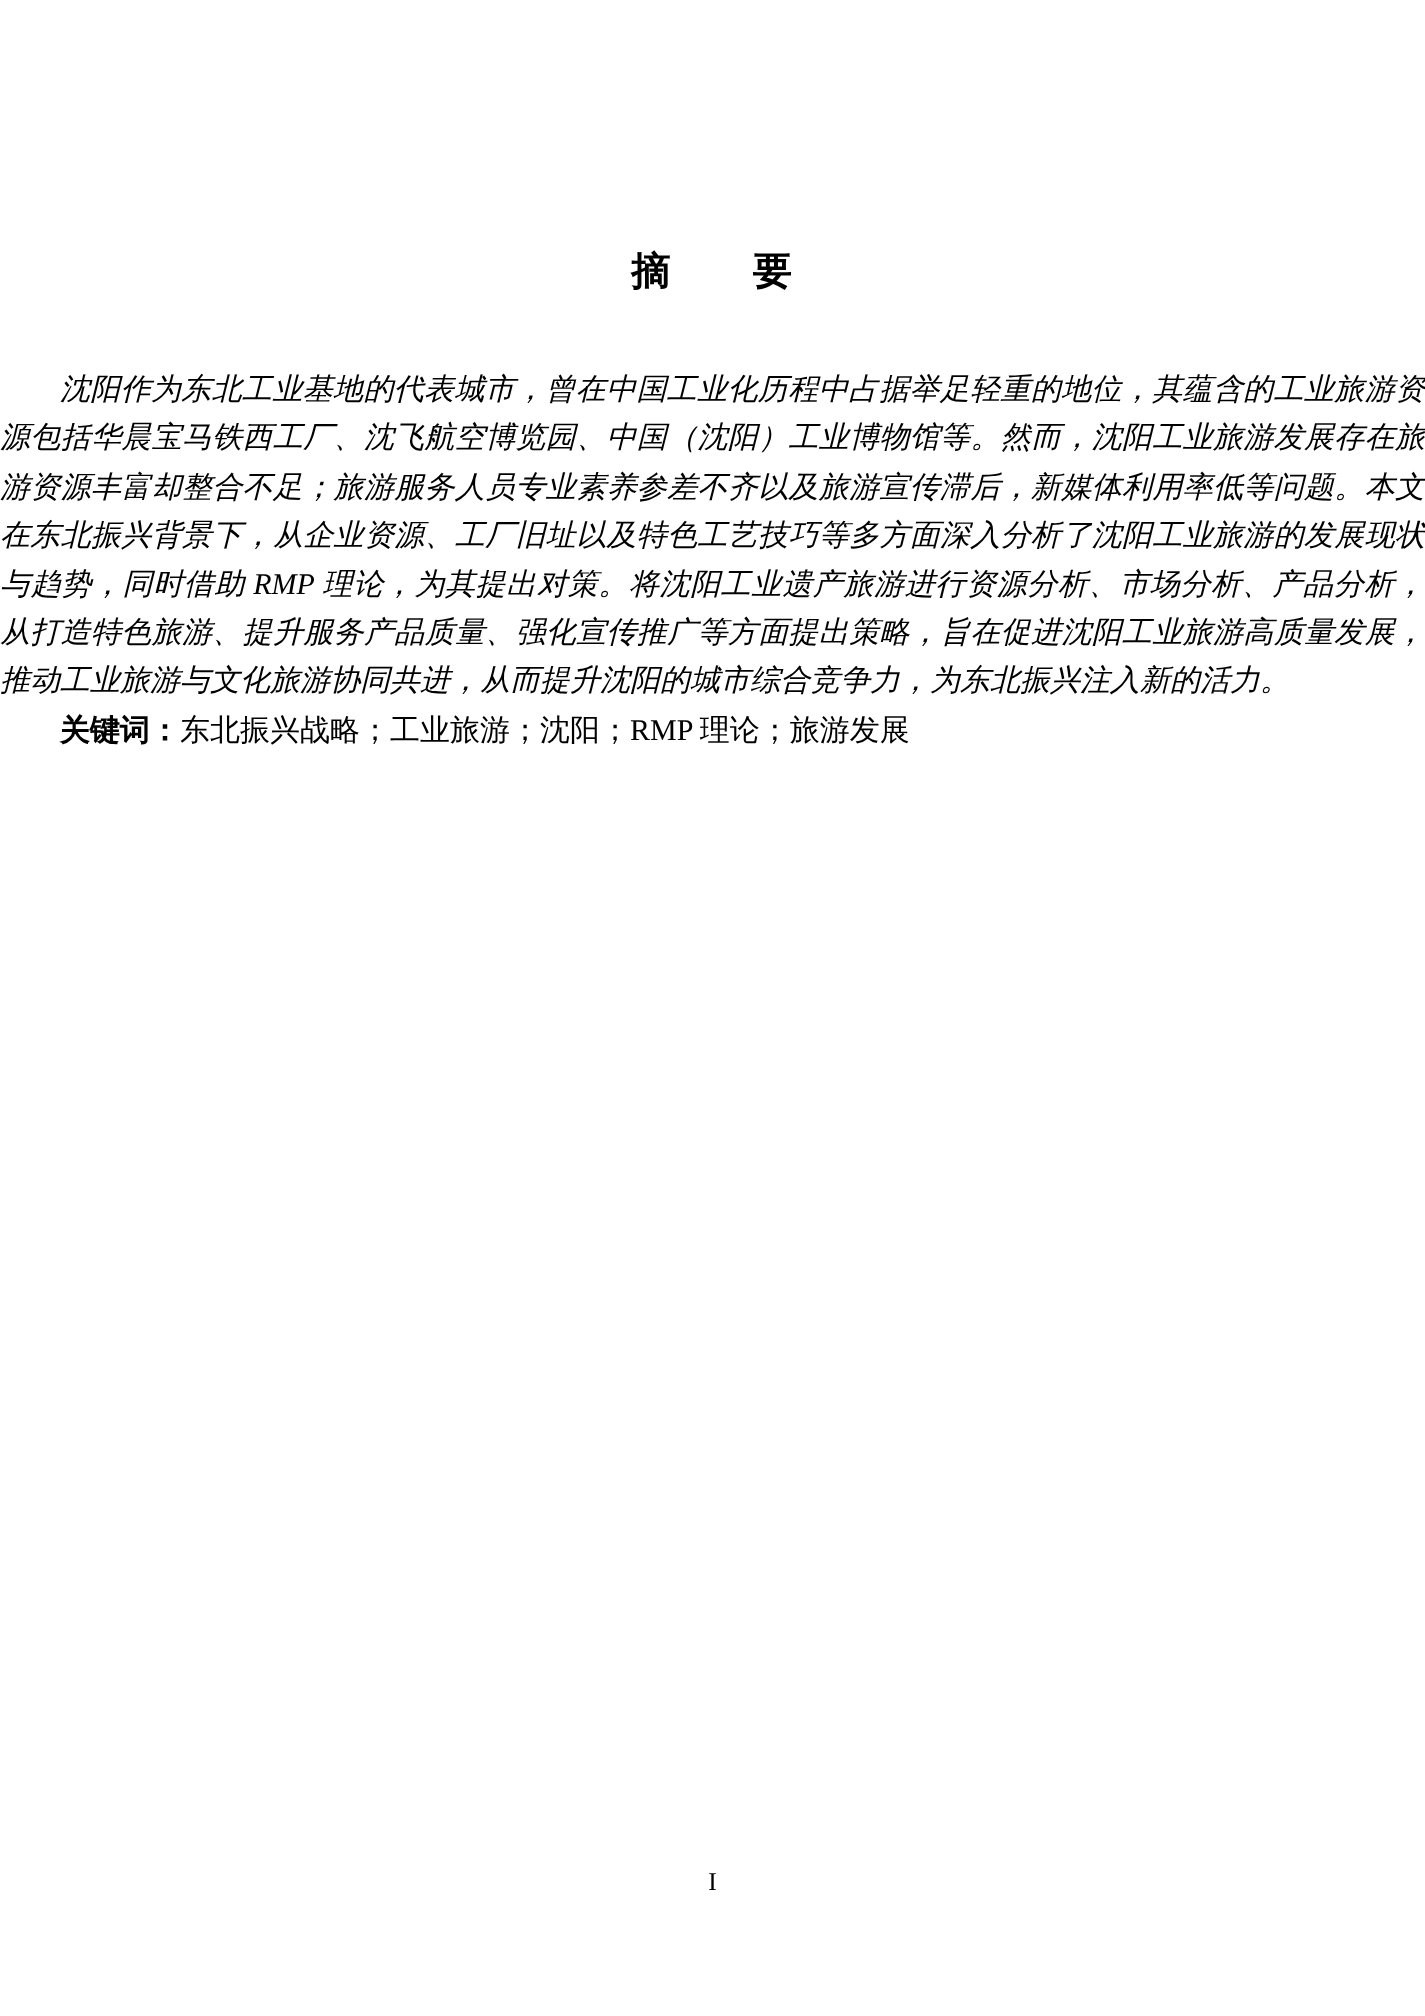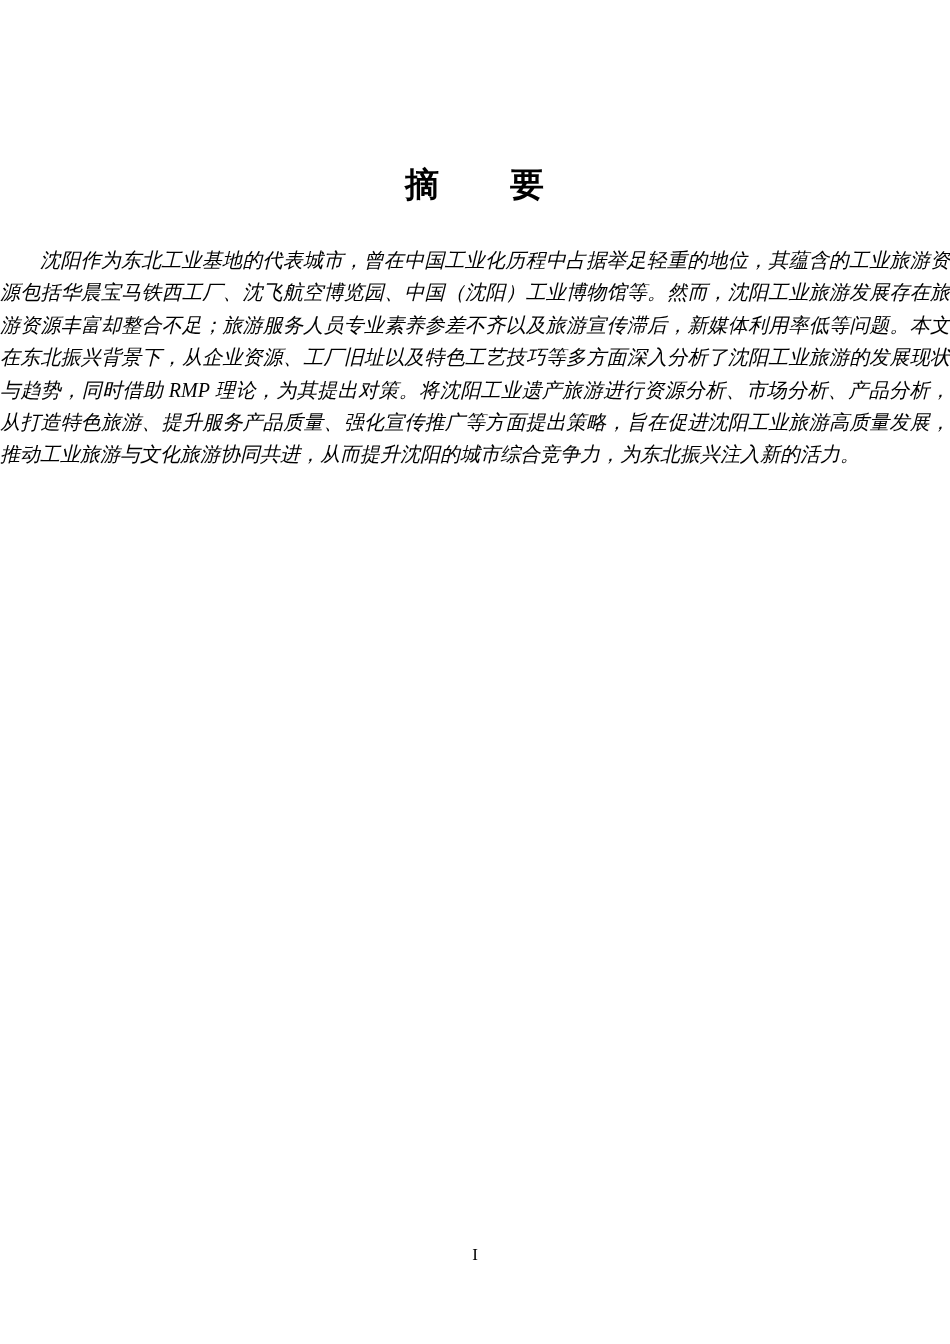--- a/index.html
+++ b/index.html
@@ -15,21 +15,21 @@
     overflow: hidden;
     font-family: "Liberation Serif", "DejaVu Serif", serif;
     color: #000000;
   }
   .doc-title {
     position: absolute;
     left: 0;
     right: 0;
     top: 168px;
     text-align: center;
-    font-size: 34px;
+    font-size: 26px;
     line-height: 1;
     font-weight: bold;
     letter-spacing: 1px;
     white-space: pre;
   }
   .abstract-body {
     position: absolute;
     left: 0;
     right: 0;
     top: 244px;
@@ -61,17 +61,18 @@
 </style>
 </head>
 <body>
 
 <div class="page">
 
   <h1 class="doc-title">摘　　要</h1>
 
   <div class="abstract-body">
     <p class="abstract-paragraph">沈阳作为东北工业基地的代表城市，曾在中国工业化历程中占据举足轻重的地位，其蕴含的工业旅游资源包括华晨宝马铁西工厂、沈飞航空博览园、中国（沈阳）工业博物馆等。然而，沈阳工业旅游发展存在旅游资源丰富却整合不足；旅游服务人员专业素养参差不齐以及旅游宣传滞后，新媒体利用率低等问题。本文在东北振兴背景下，从企业资源、工厂旧址以及特色工艺技巧等多方面深入分析了沈阳工业旅游的发展现状与趋势，同时借助 RMP 理论，为其提出对策。将沈阳工业遗产旅游进行资源分析、市场分析、产品分析，从打造特色旅游、提升服务产品质量、强化宣传推广等方面提出策略，旨在促进沈阳工业旅游高质量发展，推动工业旅游与文化旅游协同共进，从而提升沈阳的城市综合竞争力，为东北振兴注入新的活力。</p>
+    <p class="keywords-line"><span class="keywords-label">关键词：</span><span>东北振兴战略；工业旅游；沈阳；RMP 理论；旅游发展</span></p>
   </div>
 
   <div class="page-number">I</div>
 
 </div>
 
 </body></html>

